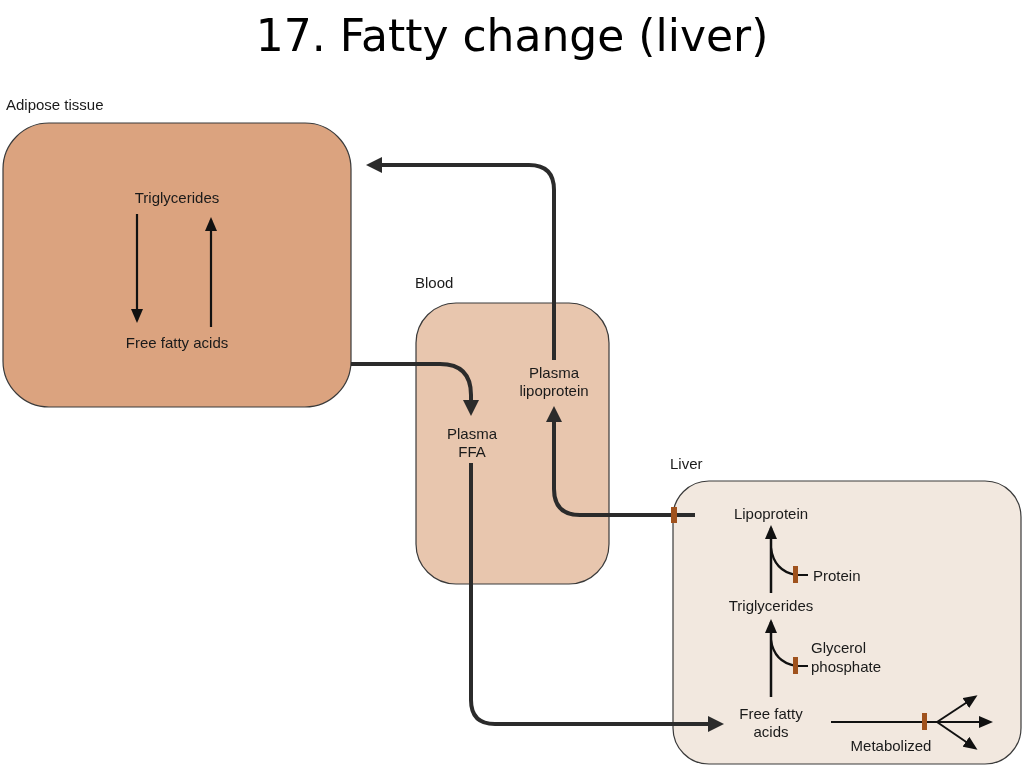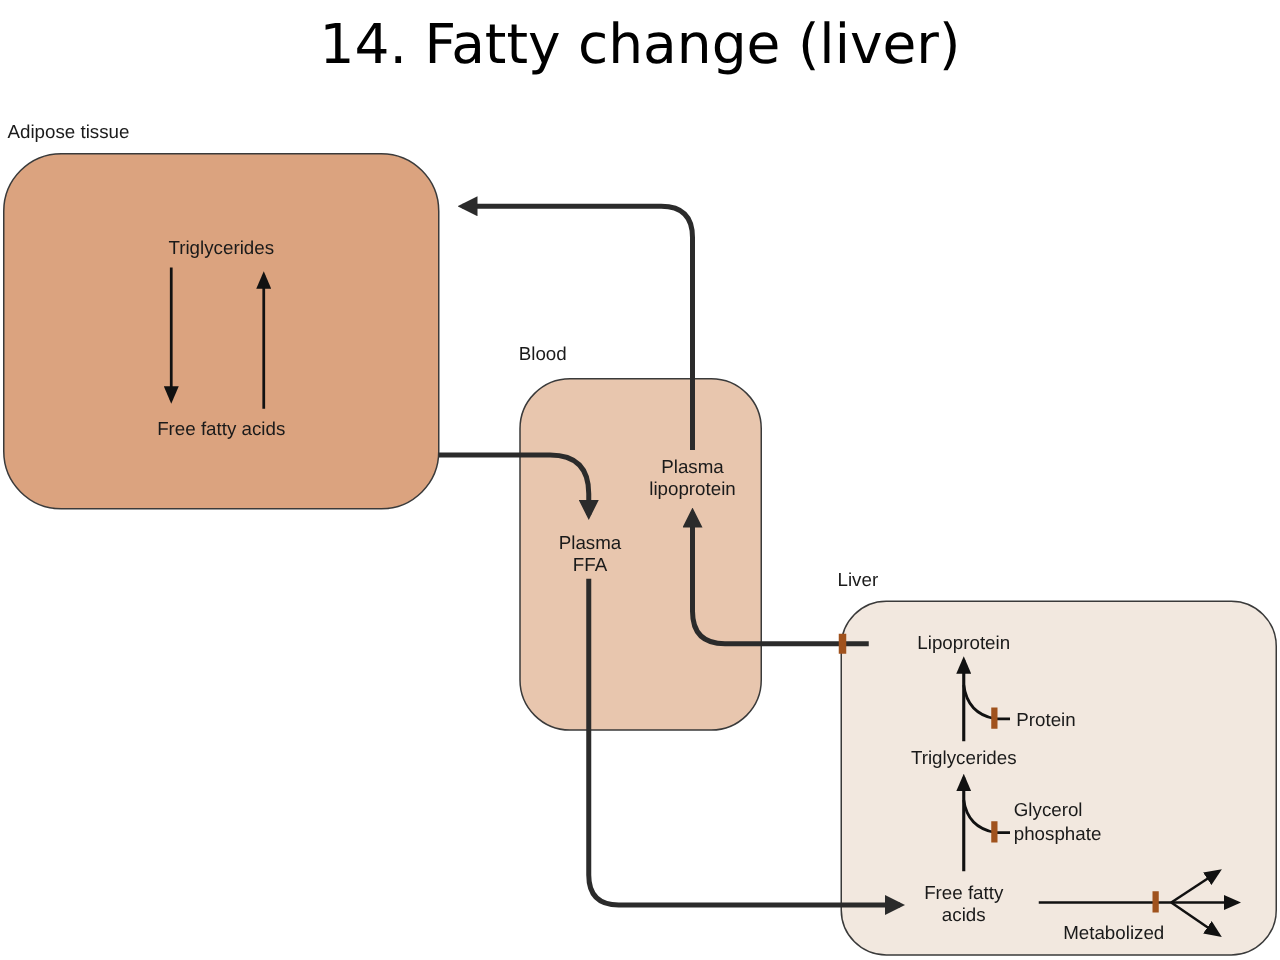--- a/index.html
+++ b/index.html
@@ -5,21 +5,21 @@
   html, body { margin: 0; padding: 0; background: #ffffff; }
   body { width: 1024px; height: 768px; position: relative; overflow: hidden; font-family: "Liberation Sans", sans-serif; }
   .title { position: absolute; left: 0; top: 10px; width: 1024px; text-align: center; font-size: 44px; color: #000; font-family: "DejaVu Sans", sans-serif; font-weight: 400; letter-spacing: 0; }
   svg { position: absolute; left: 0; top: 0; }
   .lbl { font-family: "Liberation Sans", sans-serif; font-size: 15px; fill: #1a1a1a; }
   .lbl-sec { font-family: "Liberation Sans", sans-serif; font-size: 15px; fill: #1a1a1a; }
 </style>
 </head>
 <body>
 
-<div class="title">14. Fatty change (liver)</div>
+<div class="title">17. Fatty change (liver)</div>
 
 <svg width="1024" height="768" viewBox="0 0 1024 768">
   <defs>
     <marker id="ah" markerWidth="10" markerHeight="10" refX="8" refY="5" orient="auto" markerUnits="userSpaceOnUse">
       <path d="M0,0 L10,5 L0,10 Z" fill="#111"></path>
     </marker>
     <marker id="ahBig" markerWidth="16" markerHeight="16" refX="12" refY="8" orient="auto" markerUnits="userSpaceOnUse">
       <path d="M0,0 L16,8 L0,16 Z" fill="#2b2b2b"></path>
     </marker>
     <marker id="ahMed" markerWidth="14" markerHeight="12" refX="11" refY="6" orient="auto" markerUnits="userSpaceOnUse">

